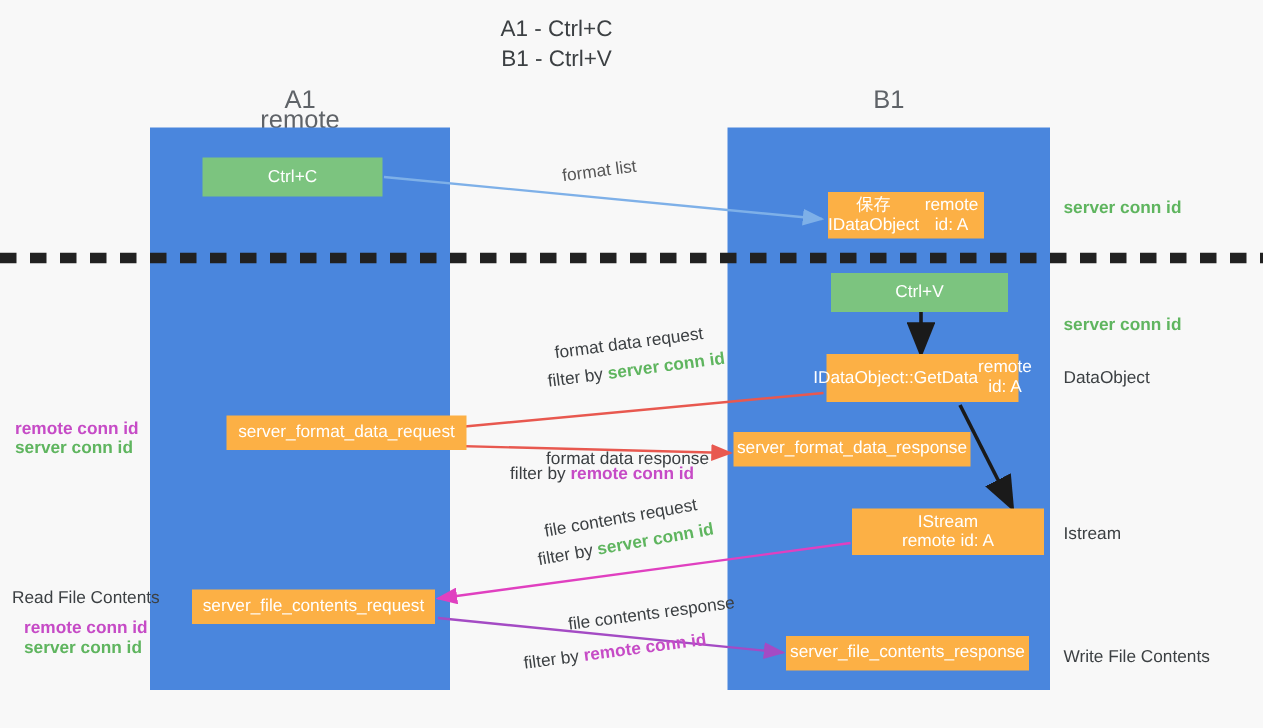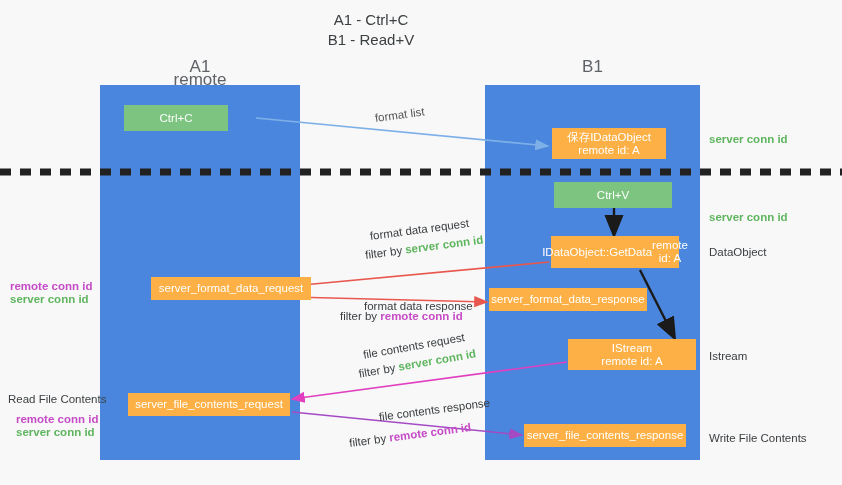--- a/index.html
+++ b/index.html
@@ -52,21 +52,21 @@
   svg.overlay{position:absolute;left:0;top:0;width:842px;height:485px;pointer-events:none;}
   .nowrap{white-space:nowrap;}
 </style>
 </head>
 <body>
 
 <div id="stage">
 
   <div class="abs title">
     <div>A1 - Ctrl+C</div>
-    <div>B1 - Read+V</div>
+    <div>B1 - Ctrl+V</div>
   </div>
 
   <div class="abs colhead" style="left:100px;top:60px;width:200px;">
     <div>A1</div>
     <div>remote</div>
   </div>
   <div class="abs colhead" style="left:485px;top:60px;width:215px;">
     <div>B1</div>
   </div>
 
@@ -102,25 +102,25 @@
 
     <line x1="640" y1="270" x2="674" y2="337" stroke="#1a1a1a" stroke-width="2.4" marker-end="url(#ar-blk)"></line>
 
     <line x1="567" y1="362" x2="292" y2="399" stroke="#e040c0" stroke-width="1.6" marker-end="url(#ar-mag)"></line>
 
     <line x1="292" y1="412" x2="522" y2="435" stroke="#a44bc4" stroke-width="1.6" marker-end="url(#ar-pur)"></line>
 
     <line x1="0" y1="172" x2="842" y2="172" stroke="#212121" stroke-width="7" stroke-dasharray="11 9"></line>
   </svg>
 
-  <div class="abs box box-green" style="left:124px;top:105px;width:104px;height:26px;">
+  <div class="abs box box-green" style="left:135px;top:105px;width:120px;height:26px;">
     <span>Ctrl+C</span>
   </div>
 
-  <div class="abs box box-orange" style="left:552px;top:128px;width:114px;height:31px;flex-direction:column;">
+  <div class="abs box box-orange" style="left:552px;top:128px;width:104px;height:31px;flex-direction:row;">
     <span>保存IDataObject</span>
     <span>remote id: A</span>
   </div>
 
   <div class="abs box box-green" style="left:554px;top:182px;width:118px;height:26px;">
     <span>Ctrl+V</span>
   </div>
 
   <div class="abs box box-orange" style="left:551px;top:236px;width:128px;height:32px;flex-direction:row;">
     <span>IDataObject::GetData</span>

